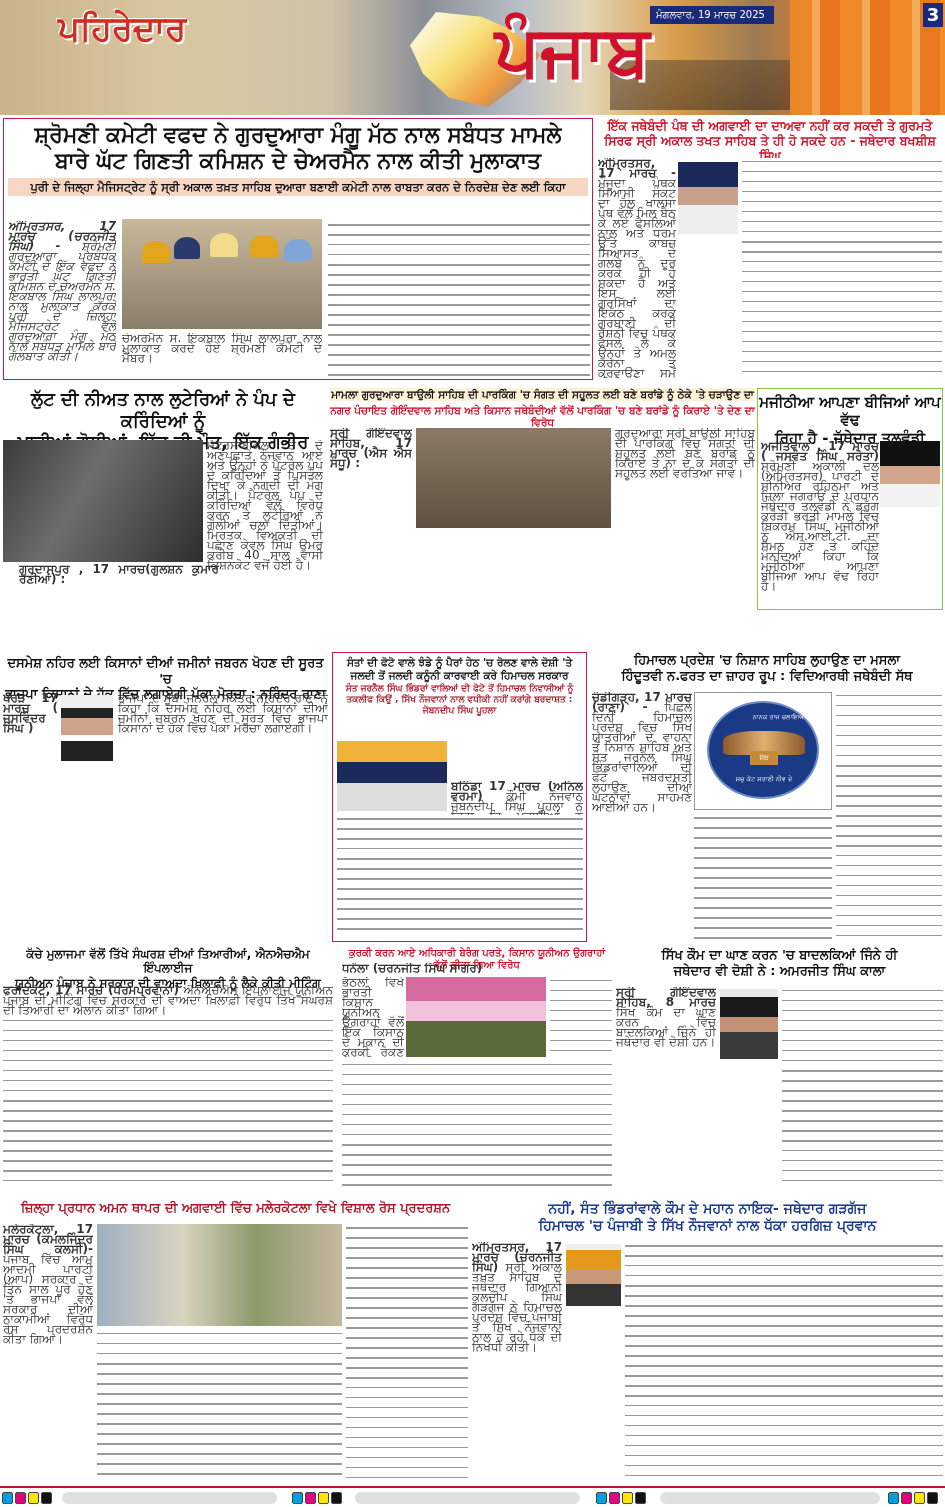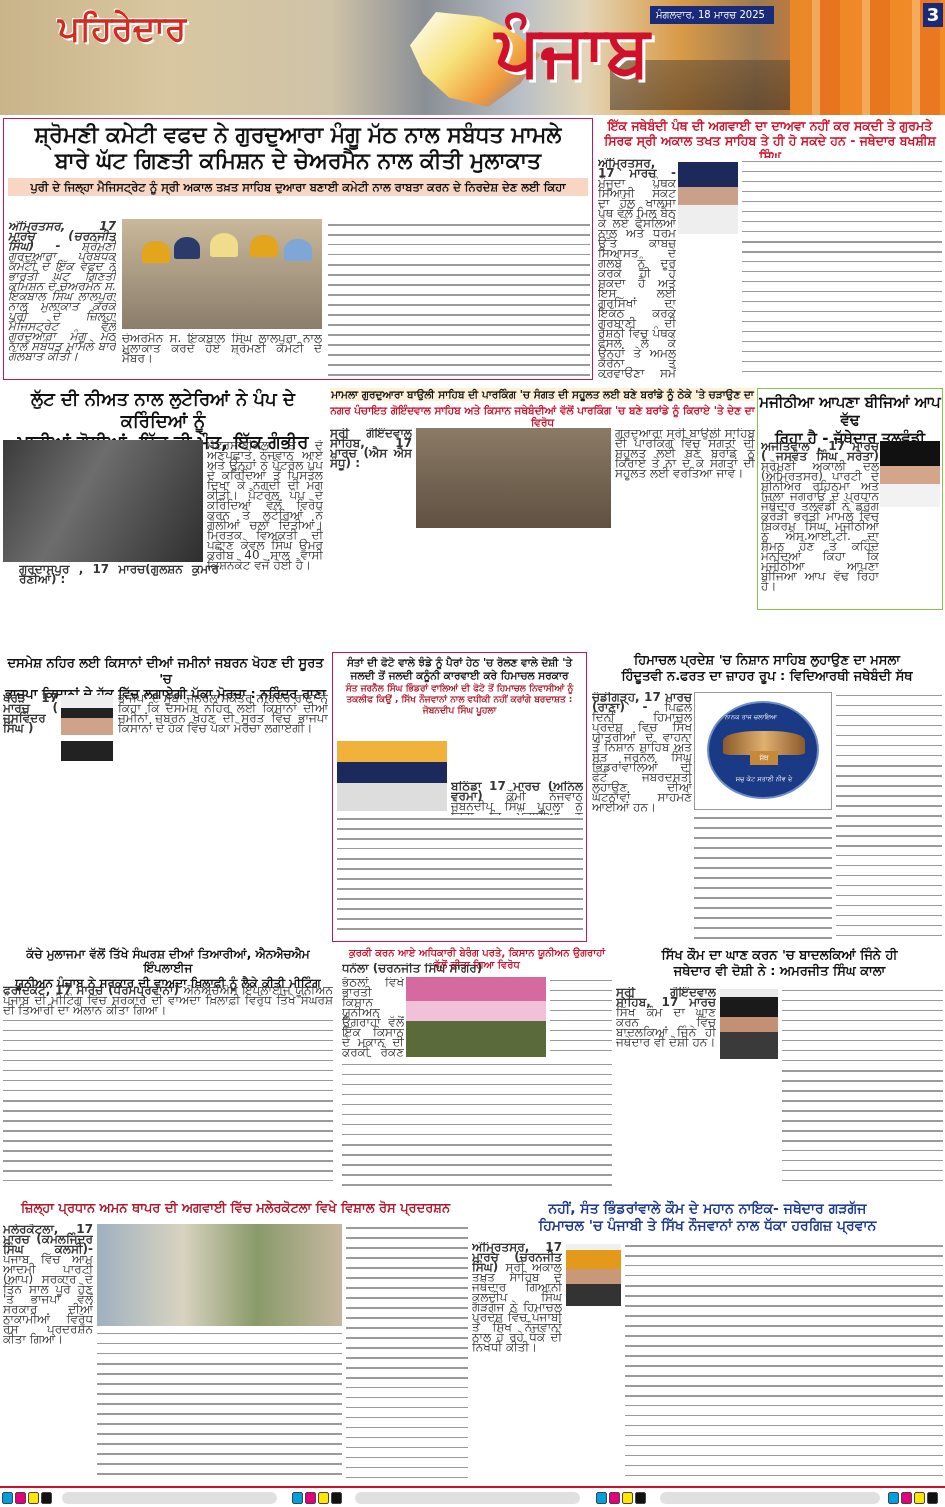--- a/index.html
+++ b/index.html
@@ -38,21 +38,21 @@
 </style>
 </head>
 <body>
 
 <div class="abs masthead">
   <div class="abs tractor"></div>
   <div class="abs kids"></div>
   <div class="abs map-shape"></div>
   <div class="abs mast-title">ਪਹਿਰੇਦਾਰ</div>
   <div class="abs mast-punjab">ਪੰਜਾਬ</div>
-  <div class="abs date-box">ਮੰਗਲਵਾਰ, 18 ਮਾਰਚ 2025</div>
+  <div class="abs date-box">ਮੰਗਲਵਾਰ, 19 ਮਾਰਚ 2025</div>
   <div class="abs page-num">3</div>
 </div>
 
 <div class="abs box" style="left:3px;top:118px;width:590px;height:262px;">
   <div class="hl black" style="font-size:22px;margin-top:3px;">ਸ਼੍ਰੋਮਣੀ ਕਮੇਟੀ ਵਫਦ ਨੇ ਗੁਰਦੁਆਰਾ ਮੰਗੂ ਮੱਠ ਨਾਲ ਸਬੰਧਤ ਮਾਮਲੇ</div>
   <div class="hl black" style="font-size:22px;">ਬਾਰੇ ਘੱਟ ਗਿਣਤੀ ਕਮਿਸ਼ਨ ਦੇ ਚੇਅਰਮੈਨ ਨਾਲ ਕੀਤੀ ਮੁਲਾਕਾਤ</div>
   <div class="byline-strip black" style="font-size:11.5px;margin:3px 4px;padding:2px 0;">ਪੁਰੀ ਦੇ ਜਿਲ੍ਹਾ ਮੈਜਿਸਟ੍ਰੇਟ ਨੂੰ ਸ੍ਰੀ ਅਕਾਲ ਤਖ਼ਤ ਸਾਹਿਬ ਦੁਆਰਾ ਬਣਾਈ ਕਮੇਟੀ ਨਾਲ ਰਾਬਤਾ ਕਰਨ ਦੇ ਨਿਰਦੇਸ਼ ਦੇਣ ਲਈ ਕਿਹਾ</div>
   <div class="abs text-block" style="left:4px;top:102px;width:108px;height:155px;font-style:italic;">
     <p><b>ਅੰਮ੍ਰਿਤਸਰ, 17 ਮਾਰਚ (ਚਰਨਜੀਤ ਸਿੰਘ) -</b> <span>ਸ਼੍ਰੋਮਣੀ ਗੁਰਦੁਆਰਾ ਪ੍ਰਬੰਧਕ ਕਮੇਟੀ ਦੇ ਇੱਕ ਵਫਦ ਨੇ ਭਾਰਤੀ ਘੱਟ ਗਿਣਤੀ ਕਮਿਸ਼ਨ ਦੇ ਚੇਅਰਮੈਨ ਸ. ਇਕਬਾਲ ਸਿੰਘ ਲਾਲਪੁਰਾ ਨਾਲ ਮੁਲਾਕਾਤ ਕਰਕੇ ਪੁਰੀ ਦੇ ਜ਼ਿਲ੍ਹਾ ਮੈਜਿਸਟ੍ਰੇਟ ਵੱਲੋਂ ਗੁਰਦੁਆਰਾ ਮੰਗੂ ਮੱਠ ਨਾਲ ਸਬੰਧਤ ਮਾਮਲੇ ਬਾਰੇ ਗੱਲਬਾਤ ਕੀਤੀ।</span></p>
   </div>
@@ -138,21 +138,21 @@
 <div class="abs" style="left:592px;top:652px;width:350px;height:290px;">
   <div class="hl black" style="font-size:13px;">ਹਿਮਾਚਲ ਪ੍ਰਦੇਸ਼ 'ਚ ਨਿਸ਼ਾਨ ਸਾਹਿਬ ਲੁਹਾਉਣ ਦਾ ਮਸਲਾ</div>
   <div class="hl black" style="font-size:13px;">ਹਿੰਦੂਤਵੀ ਨ.ਫਰਤ ਦਾ ਜ਼ਾਹਰ ਰੂਪ : ਵਿਦਿਆਰਥੀ ਜਥੇਬੰਦੀ ਸੱਥ</div>
   <div class="abs text-block" style="left:0;top:40px;width:100px;height:248px;">
     <p><b>ਚੰਡੀਗੜ੍ਹ, 17 ਮਾਰਚ (ਰਾਣਾ) -</b> <span>ਪਿਛਲੇ ਦਿਨੀਂ ਹਿਮਾਚਲ ਪ੍ਰਦੇਸ਼ ਵਿਚ ਸਿੱਖ ਯਾਤਰੀਆਂ ਦੇ ਵਾਹਨਾ ਤੋਂ ਨਿਸ਼ਾਨ ਸਾਹਿਬ ਅਤੇ ਸੰਤ ਜਰਨੈਲ ਸਿੰਘ ਭਿੰਡਰਾਂਵਾਲਿਆਂ ਦੀ ਫੋਟੋ ਜਬਰਦਸਤੀ ਲੁਹਾਉਣ ਦੀਆਂ ਘਟਨਾਵਾਂ ਸਾਹਮਣੇ ਆਈਆਂ ਹਨ।</span></p>
   </div>
   <div class="abs" style="left:102px;top:40px;width:138px;height:118px;border:1px solid #999;">
     <div class="abs" style="left:12px;top:8px;width:112px;height:98px;border-radius:50%;background:#1b3a86;border:2px solid #6d8cc8;"></div>
     <div class="abs" style="left:28px;top:38px;width:82px;height:24px;background:linear-gradient(90deg,#8a5a2a,#e0b070,#8a5a2a);border-radius:40% 40% 10% 10%;"></div>
     <div class="abs" style="left:55px;top:58px;width:28px;height:14px;background:#c48a3a;color:#fff;font-size:7px;text-align:center;line-height:14px;">ਸੱਥ</div>
-    <div class="abs" style="left:30px;top:20px;width:80px;font-size:6.5px;color:#fff;text-align:left;">ਨਾਨਕ ਤਾਜ ਚਲਾਇਆ</div>
+    <div class="abs" style="left:30px;top:20px;width:80px;font-size:6.5px;color:#fff;text-align:right;">ਨਾਨਕ ਤਾਜ ਚਲਾਇਆ</div>
     <div class="abs" style="left:25px;top:82px;width:88px;font-size:6.5px;color:#fff;text-align:center;">ਸਚੁ ਕੋਟ ਸਤਾਣੀ ਨੀਵ ਦੇ</div>
   </div>
   <div class="abs text-block lines" style="left:244px;top:40px;width:106px;height:248px;"></div>
   <div class="abs text-block lines" style="left:102px;top:162px;width:138px;height:126px;"></div>
 </div>
 
 <div class="abs" style="left:3px;top:947px;width:330px;height:245px;">
   <div class="hl black" style="font-size:12px;">ਕੱਚੇ ਮੁਲਾਜਮਾ ਵੱਲੋਂ ਤਿੱਖੇ ਸੰਘਰਸ਼ ਦੀਆਂ ਤਿਆਰੀਆਂ, ਐਨਐਚਐਮ ਇੰਪਲਾਈਜ</div>
   <div class="hl black" style="font-size:12px;">ਯੂਨੀਅਨ ਪੰਜਾਬ ਨੇ ਸਰਕਾਰ ਦੀ ਵਾਅਦਾ ਖ਼ਿਲਾਫ਼ੀ ਨੂੰ ਲੈਕੇ ਕੀਤੀ ਮੀਟਿੰਗ</div>
   <div class="abs text-block" style="left:0;top:38px;width:330px;height:200px;">
@@ -171,21 +171,21 @@
     </div>
   <div class="abs photo" style="left:64px;top:30px;width:140px;height:80px;background:linear-gradient(#d46aa0 0 30%,#f1c1d9 30% 55%,#5a6a3a 55%);"></div>
   <div class="abs text-block lines" style="left:208px;top:30px;width:62px;height:80px;"></div>
   <div class="abs text-block lines" style="left:0;top:114px;width:270px;height:128px;"></div>
 </div>
 
 <div class="abs" style="left:616px;top:947px;width:327px;height:245px;">
   <div class="hl black" style="font-size:13px;">ਸਿੱਖ ਕੌਮ ਦਾ ਘਾਣ ਕਰਨ 'ਚ ਬਾਦਲਕਿਆਂ ਜਿੰਨੇ ਹੀ</div>
   <div class="hl black" style="font-size:13px;">ਜਥੇਦਾਰ ਵੀ ਦੋਸ਼ੀ ਨੇ : ਅਮਰਜੀਤ ਸਿੰਘ ਕਾਲਾ</div>
   <div class="abs text-block" style="left:0;top:40px;width:100px;height:200px;">
-    <p><b>ਸ੍ਰੀ ਗੋਇੰਦਵਾਲ ਸਾਹਿਬ, 17 ਮਾਰਚ</b> <span>ਸਿੱਖ ਕੌਮ ਦਾ ਘਾਣ ਕਰਨ ਵਿੱਚ ਬਾਦਲਕਿਆਂ ਜਿੰਨੇ ਹੀ ਜਥੇਦਾਰ ਵੀ ਦੋਸ਼ੀ ਹਨ।</span></p>
+    <p><b>ਸ੍ਰੀ ਗੋਇੰਦਵਾਲ ਸਾਹਿਬ, 8 ਮਾਰਚ</b> <span>ਸਿੱਖ ਕੌਮ ਦਾ ਘਾਣ ਕਰਨ ਵਿੱਚ ਬਾਦਲਕਿਆਂ ਜਿੰਨੇ ਹੀ ਜਥੇਦਾਰ ਵੀ ਦੋਸ਼ੀ ਹਨ।</span></p>
   </div>
   <div class="abs photo" style="left:104px;top:42px;width:58px;height:70px;background:linear-gradient(#eaeaea 0 12%,#1a1a1a 12% 40%,#c39076 40% 62%,#3a3a3a 62%);"></div>
   <div class="abs text-block lines" style="left:166px;top:40px;width:161px;height:200px;"></div>
 </div>
 
 <div class="abs" style="left:3px;top:1200px;width:465px;height:282px;">
   <div class="hl maroon" style="font-size:13px;">ਜ਼ਿਲ੍ਹਾ ਪ੍ਰਧਾਨ ਅਮਨ ਥਾਪਰ ਦੀ ਅਗਵਾਈ ਵਿੱਚ ਮਲੇਰਕੋਟਲਾ ਵਿਖੇ ਵਿਸ਼ਾਲ ਰੋਸ ਪ੍ਰਦਰਸ਼ਨ</div>
   <div class="abs text-block" style="left:0;top:24px;width:90px;height:256px;">
     <p><b>ਮਲੇਰਕੋਟਲਾ, 17 ਮਾਰਚ (ਕਮਲਜਿੰਦਰ ਸਿੰਘ ਕਲਸੀ)-</b> <span>ਪੰਜਾਬ ਵਿੱਚ ਆਮ ਆਦਮੀ ਪਾਰਟੀ (ਆਪ) ਸਰਕਾਰ ਦੇ ਤਿੰਨ ਸਾਲ ਪੂਰੇ ਹੋਣ 'ਤੇ ਭਾਜਪਾ ਵੱਲੋਂ ਸਰਕਾਰ ਦੀਆਂ ਨਾਕਾਮੀਆਂ ਵਿਰੁੱਧ ਰੋਸ ਪ੍ਰਦਰਸ਼ਨ ਕੀਤਾ ਗਿਆ।</span></p>
   </div>

